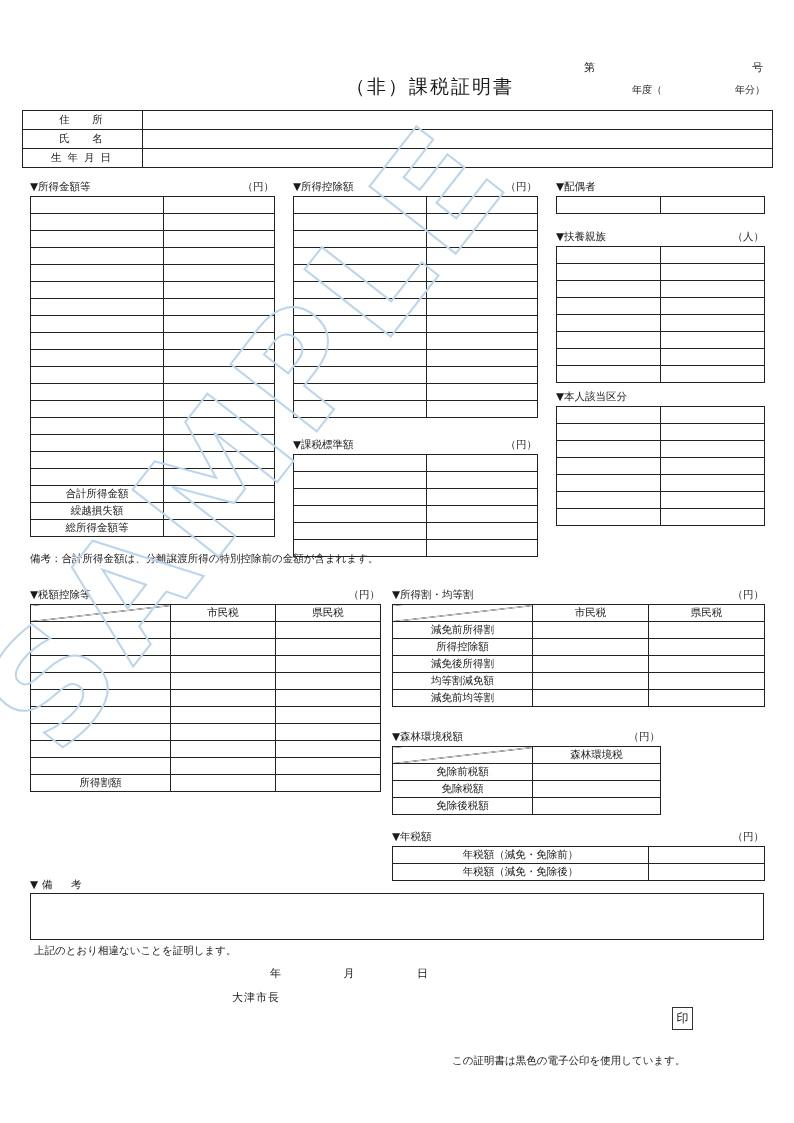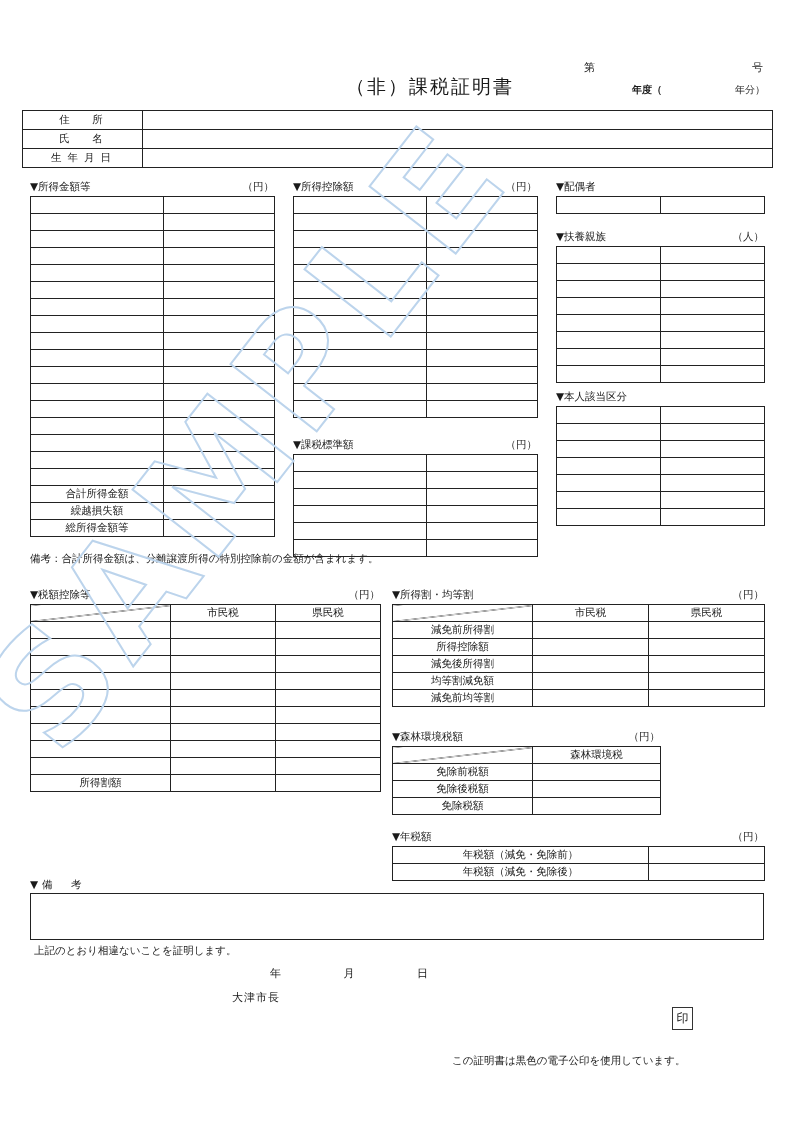--- a/index.html
+++ b/index.html
@@ -44,21 +44,21 @@
   #doc-title {
     position: absolute;
     left: 300px; top: 74px;
     width: 260px;
     text-align: center;
     font-size: 19px;
     letter-spacing: 2px;
   }
   #serial-dai  { position: absolute; left: 584px; top: 60px; font-size: 11px; }
   #serial-gou  { position: absolute; left: 752px; top: 60px; font-size: 11px; }
-  #fy-label    { position: absolute; left: 632px; top: 83px; font-size: 10px; font-weight: bold; }
+  #fy-label    { position: absolute; left: 632px; top: 83px; font-size: 10px; }
   #fy-paren    { position: absolute; left: 735px; top: 83px; font-size: 10px; }
 
   
   table.grid {
     border-collapse: collapse;
     table-layout: fixed;
     font-size: 10.5px;
   }
   table.grid td {
     border: 1px solid #222;
@@ -599,25 +599,25 @@
       <tbody id="forest-body">
           <tr>
             <td class="diag"></td>
             <td class="lbl">森林環境税</td>
           </tr>
           <tr>
             <td class="lbl">免除前税額</td>
             <td class="blank"></td>
           </tr>
           <tr>
+            <td class="lbl">免除税額</td>
+            <td class="blank"></td>
+          </tr>
+          <tr>
             <td class="lbl">免除後税額</td>
-            <td class="blank"></td>
-          </tr>
-          <tr>
-            <td class="lbl">免除税額</td>
             <td class="blank"></td>
           </tr>
         </tbody>
     </table>
   </div>
 
   <div id="col-annual" class="layer">
     <div class="sec-head">
       <span>▼年税額</span>
       <span class="unit">（円）</span>

